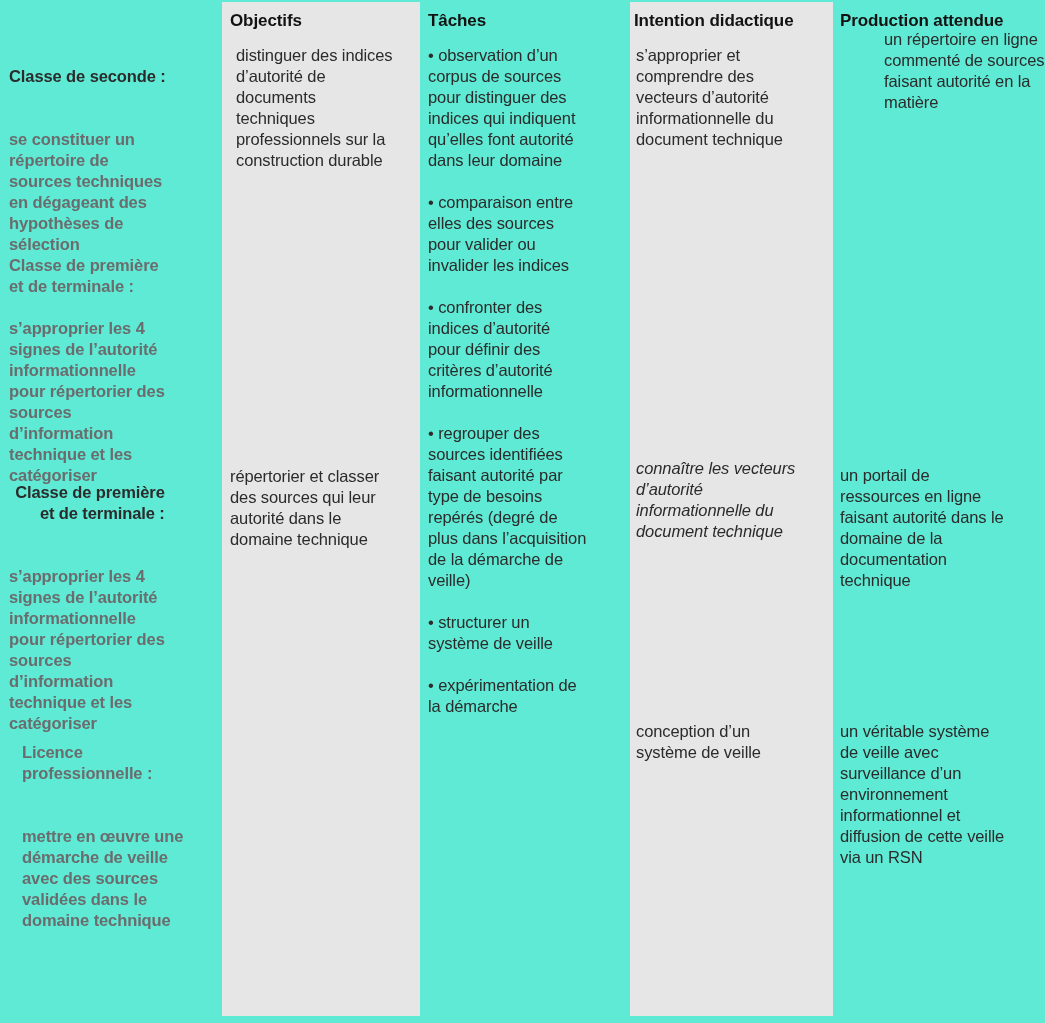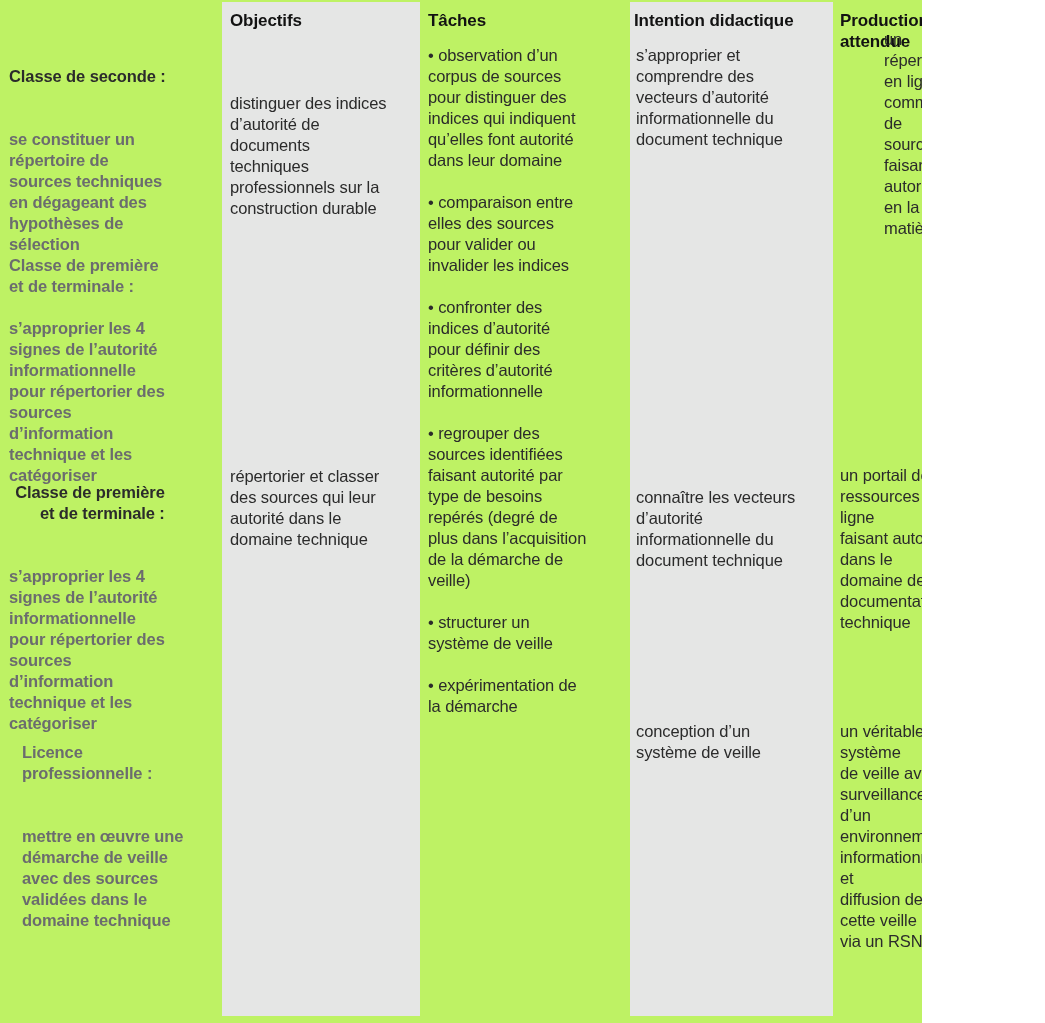--- a/index.html
+++ b/index.html
@@ -1,17 +1,17 @@
 <!DOCTYPE html>
 <html><head>
 <meta charset="utf-8">
 <style>
   html,body { margin:0; padding:0; background:#ffffff; }
   .page {
-    position:relative; width:922px; height:1023px; background:#bef264;
+    position:relative; width:1045px; height:1023px; background:#5eead4;
     font-family:"Liberation Sans", sans-serif; overflow:hidden;
   }
   .band { position:absolute; top:2px; height:1014px; background:#e5e6e5; }
   .band-col2 { left:222px; width:198px; }
   .band-col4 { left:630px; width:203px; }
   .cell {
     position:absolute; white-space:pre-line;
     font-size:16.5px; line-height:21px; color:#2b2b2b;
     letter-spacing:-0.1px;
   }
@@ -71,21 +71,21 @@
   <div class="cell rowlabel" style="left:22px; top:721px;">
     <div class="gray">Licence
 professionnelle :</div>
     <div class="gray gap">mettre en œuvre une
 démarche de veille
 avec des sources
 validées dans le
 domaine technique</div>
   </div>
 
-  <div class="cell" style="left:230px; top:45px;margin-top:48px;">distinguer des indices
+  <div class="cell" style="left:236px; top:45px;">distinguer des indices
 d’autorité de
 documents
 techniques
 professionnels sur la
 construction durable</div>
   <div class="cell" style="left:230px; top:466px;">répertorier et classer
 des sources qui leur
 autorité dans le
 domaine technique</div>
 
@@ -120,21 +120,21 @@
 système de veille
 
 • expérimentation de
 la démarche</div>
 
   <div class="cell" style="left:636px; top:45px;">s’approprier et
 comprendre des
 vecteurs d’autorité
 informationnelle du
 document technique</div>
-  <div class="cell" style="left:636px; top:487px;">connaître les vecteurs
+  <div class="cell" style="left:636px; top:458px;font-style:italic;">connaître les vecteurs
 d’autorité
 informationnelle du
 document technique</div>
   <div class="cell" style="left:636px; top:721px;">conception d’un
 système de veille</div>
 
   <div class="cell" style="left:840px; top:29px;margin-left:44px;">un répertoire en ligne
 commenté de sources
 faisant autorité en la
 matière</div>

